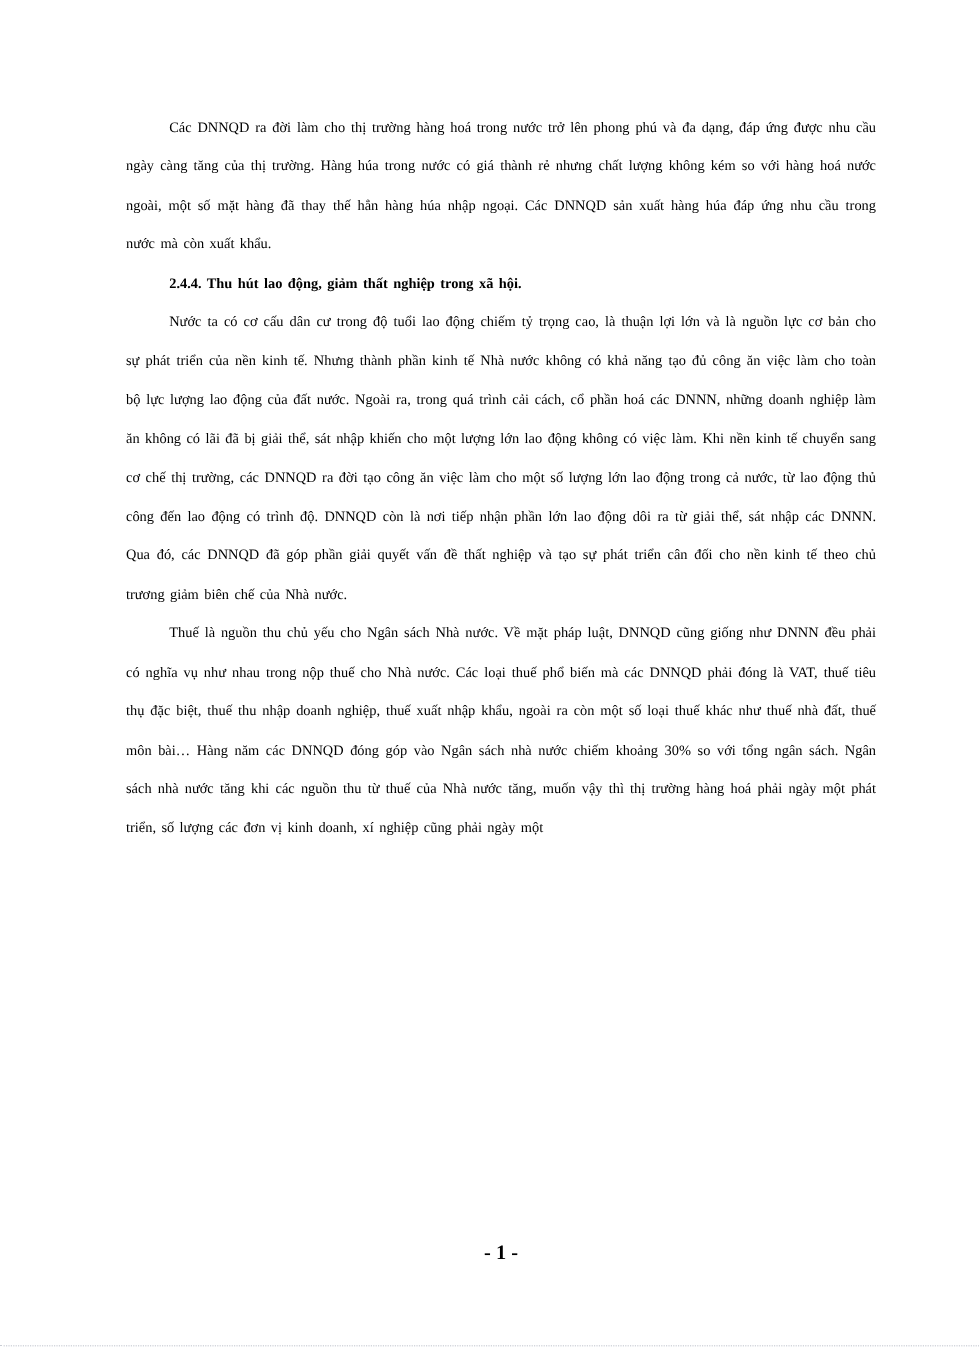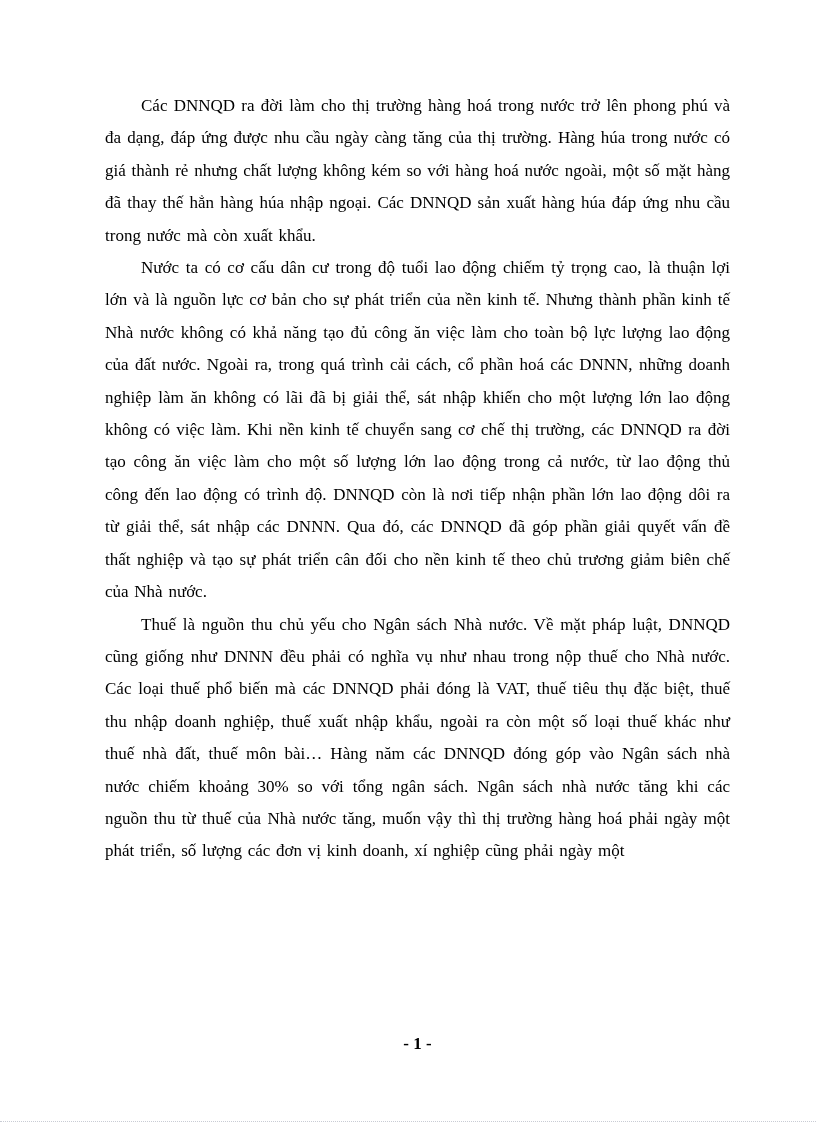--- a/index.html
+++ b/index.html
@@ -18,21 +18,21 @@
     overflow: hidden;
   }
   .content {
     position: absolute;
     top: 90px;
     left: 105px;
     width: 625px;
   }
   .content p {
     margin: 0;
-    font-size: 17px;
+    font-size: 12px;
     line-height: 32.4px;
     text-align: justify;
     text-indent: 36px;
     word-spacing: 1.5px;
   }
   .content p.heading {
     font-weight: bold;
     text-align: left;
   }
   .footer {
@@ -52,18 +52,19 @@
     width: 100%;
     border-bottom: 1px dotted #c9ccd4;
   }
 </style>
 </head>
 <body>
 
 <div class="page">
   <div class="content" id="content">
       <p class="para">Các DNNQD ra đời làm cho thị trường hàng hoá trong nước trở lên phong phú và đa dạng, đáp ứng được nhu cầu ngày càng tăng của thị trường. Hàng húa trong nước có giá thành rẻ nhưng chất lượng không kém so với hàng hoá nước ngoài, một số mặt hàng đã thay thế hẳn hàng húa nhập ngoại. Các DNNQD sản xuất hàng húa đáp ứng nhu cầu trong nước mà còn xuất khẩu.</p>
+      <p class="heading">2.4.4. Thu hút lao động, giảm thất nghiệp trong xã hội.</p>
       <p class="para">Nước ta có cơ cấu dân cư trong độ tuổi lao động chiếm tỷ trọng cao, là thuận lợi lớn và là nguồn lực cơ bản cho sự phát triển của nền kinh tế. Nhưng thành phần kinh tế Nhà nước không có khả năng tạo đủ công ăn việc làm cho toàn bộ lực lượng lao động của đất nước. Ngoài ra, trong quá trình cải cách, cổ phần hoá các DNNN, những doanh nghiệp làm ăn không có lãi đã bị giải thể, sát nhập khiến cho một lượng lớn lao động không có việc làm. Khi nền kinh tế chuyển sang cơ chế thị trường, các DNNQD ra đời tạo công ăn việc làm cho một số lượng lớn lao động trong cả nước, từ lao động thủ công đến lao động có trình độ. DNNQD còn là nơi tiếp nhận phần lớn lao động dôi ra từ giải thể, sát nhập các DNNN. Qua đó, các DNNQD đã góp phần giải quyết vấn đề thất nghiệp và tạo sự phát triển cân đối cho nền kinh tế theo chủ trương giảm biên chế của Nhà nước.</p>
       <p class="para">Thuế là nguồn thu chủ yếu cho Ngân sách Nhà nước. Về mặt pháp luật, DNNQD cũng giống như DNNN đều phải có nghĩa vụ như nhau trong nộp thuế cho Nhà nước. Các loại thuế phổ biến mà các DNNQD phải đóng là VAT, thuế tiêu thụ đặc biệt, thuế thu nhập doanh nghiệp, thuế xuất nhập khẩu, ngoài ra còn một số loại thuế khác như thuế nhà đất, thuế môn bài… Hàng năm các DNNQD đóng góp vào Ngân sách nhà nước chiếm khoảng 30% so với tổng ngân sách. Ngân sách nhà nước tăng khi các nguồn thu từ thuế của Nhà nước tăng, muốn vậy thì thị trường hàng hoá phải ngày một phát triển, số lượng các đơn vị kinh doanh, xí nghiệp cũng phải ngày một</p>
     </div>
   <div class="footer">- 1 -</div>
   <div class="page-bottom-edge"></div>
 </div>
 
 </body></html>

